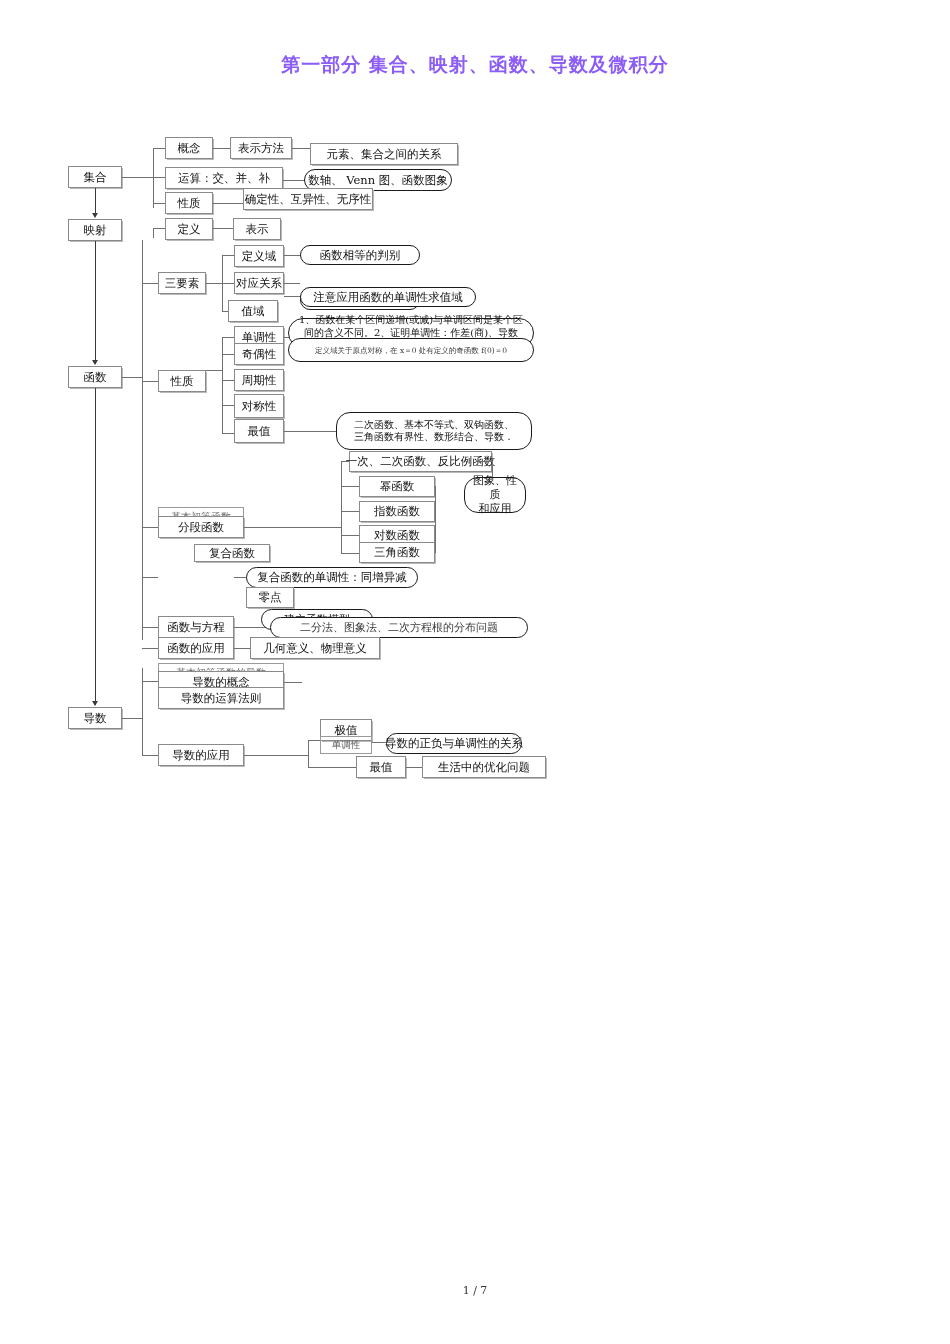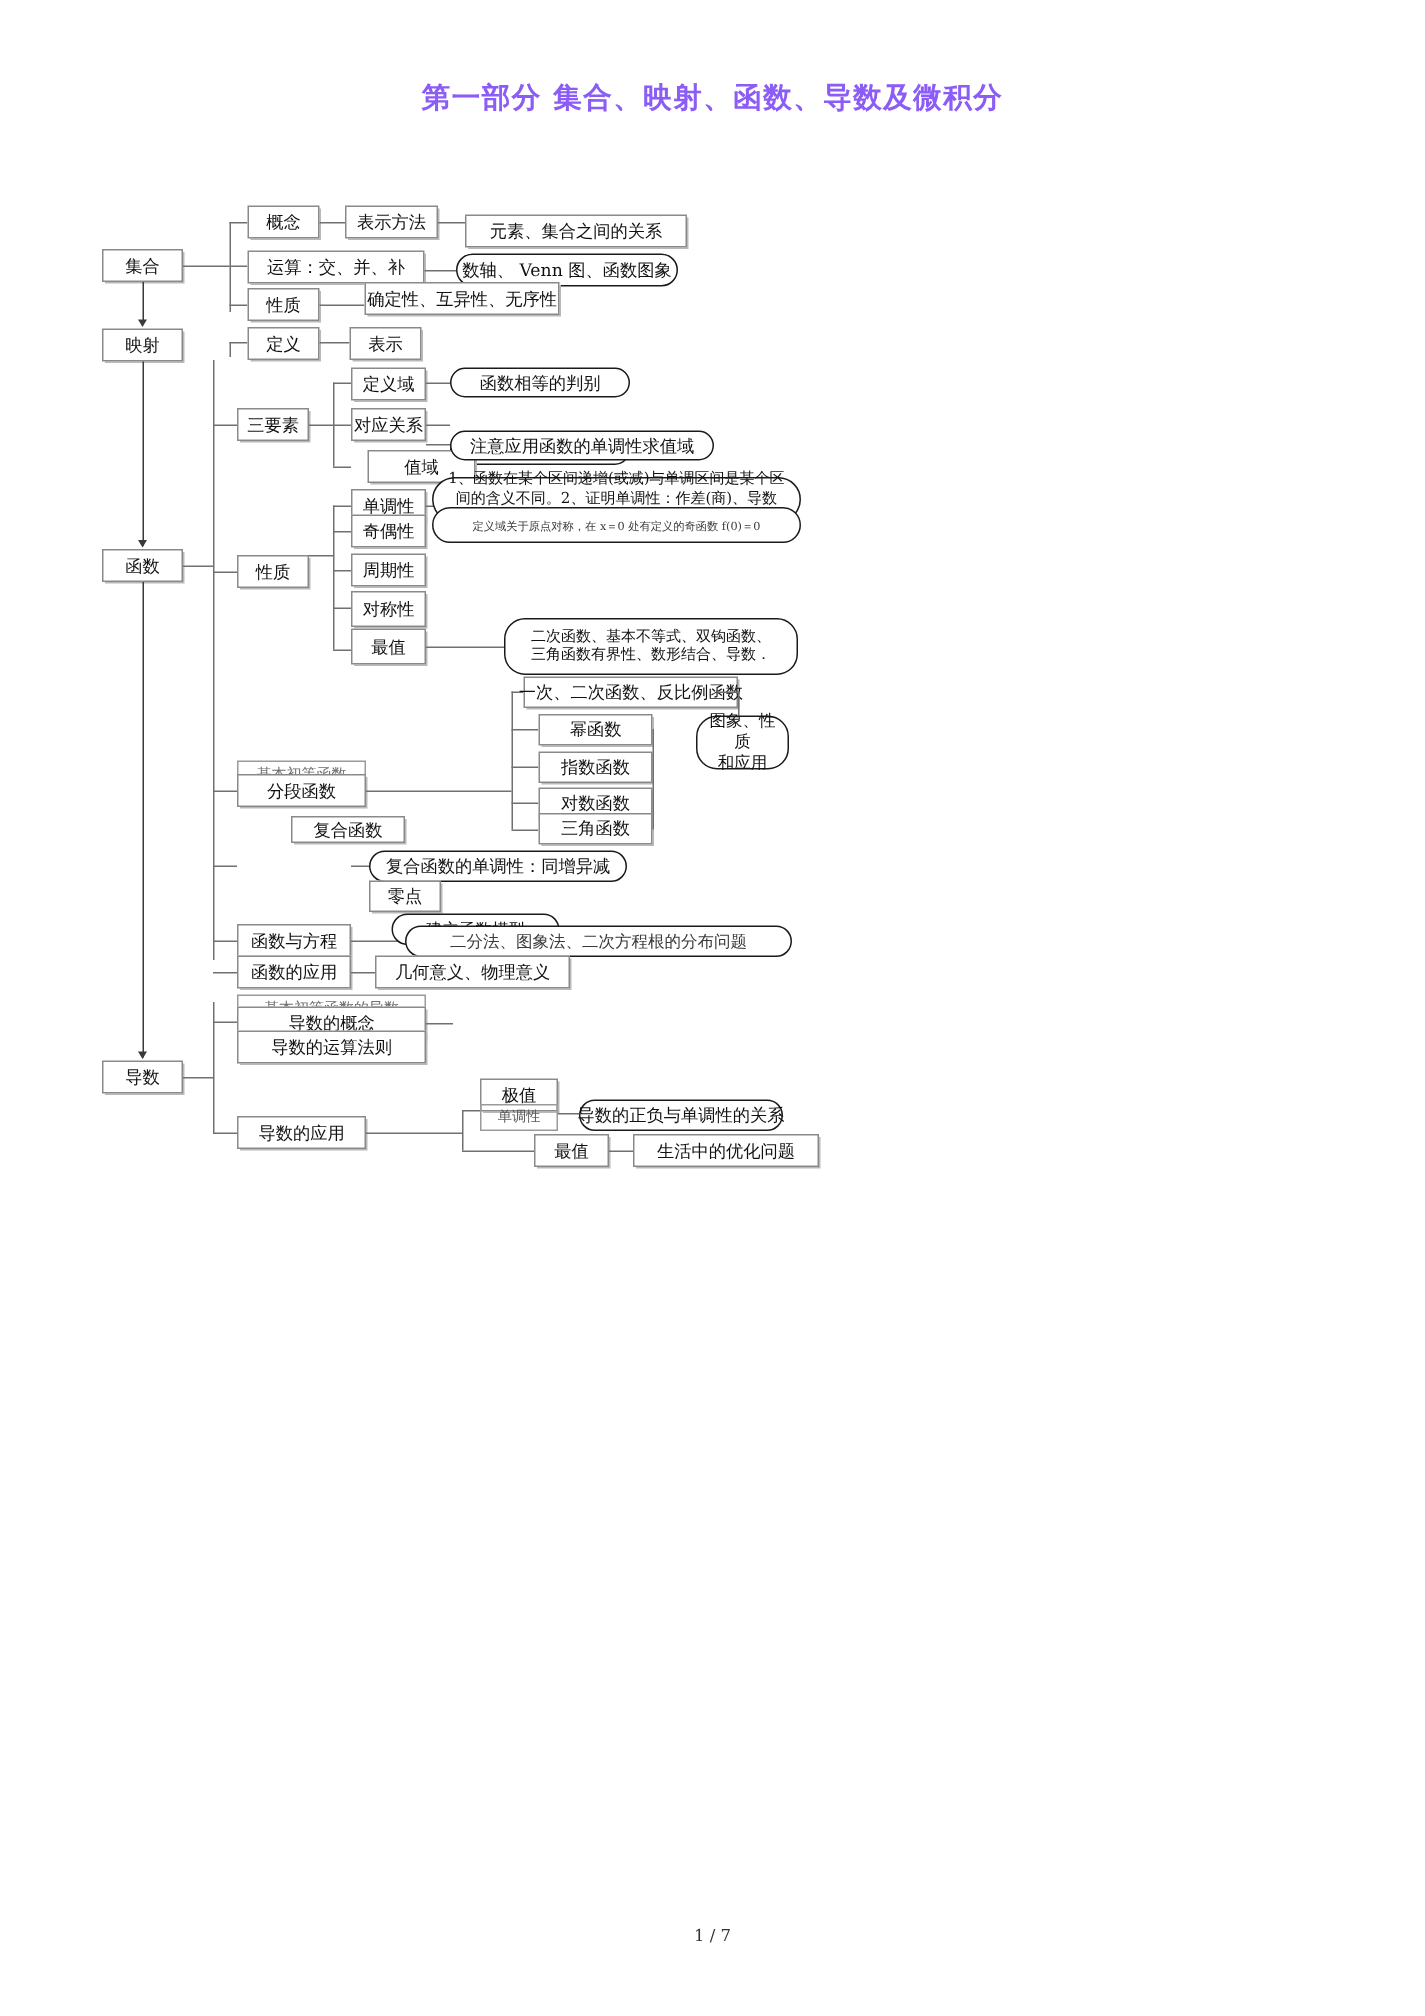--- a/index.html
+++ b/index.html
@@ -140,21 +140,21 @@
     <div class="node" style="left:234px;top:245px;width:50px;height:22px;">定义域</div>
     <div class="ln h" style="left:284px;top:255px;width:16px;"></div>
     <div class="node rounded" style="left:300px;top:245px;width:120px;height:20px;">函数相等的判别</div>
 
     <div class="ln h" style="left:222px;top:283px;width:12px;"></div>
     <div class="node" style="left:234px;top:272px;width:50px;height:22px;">对应关系</div>
     <div class="ln h" style="left:284px;top:283px;width:16px;"></div>
     <div class="node rounded" style="left:300px;top:266px;width:120px;height:20px;margin-top:24px;">换元法求解析式</div>
 
     <div class="ln h" style="left:222px;top:311px;width:12px;"></div>
-    <div class="node" style="left:245px;top:300px;width:72px;height:22px;">值域</div>
+    <div class="node" style="left:228px;top:300px;width:50px;height:22px;">值域</div>
     <div class="ln h" style="left:284px;top:296px;width:16px;"></div>
     <div class="node rounded" style="left:300px;top:287px;width:176px;height:20px;">注意应用函数的单调性求值域</div>
 
     <div class="ln h" style="left:142px;top:381px;width:16px;"></div>
     <div class="node" style="left:158px;top:370px;width:48px;height:22px;">性质</div>
     <div class="ln h" style="left:206px;top:370px;width:16px;"></div>
     <div class="ln v" style="left:222px;top:337px;height:96px;"></div>
 
     <div class="ln h" style="left:222px;top:337px;width:12px;"></div>
     <div class="node" style="left:234px;top:326px;width:50px;height:22px;">单调性</div>

